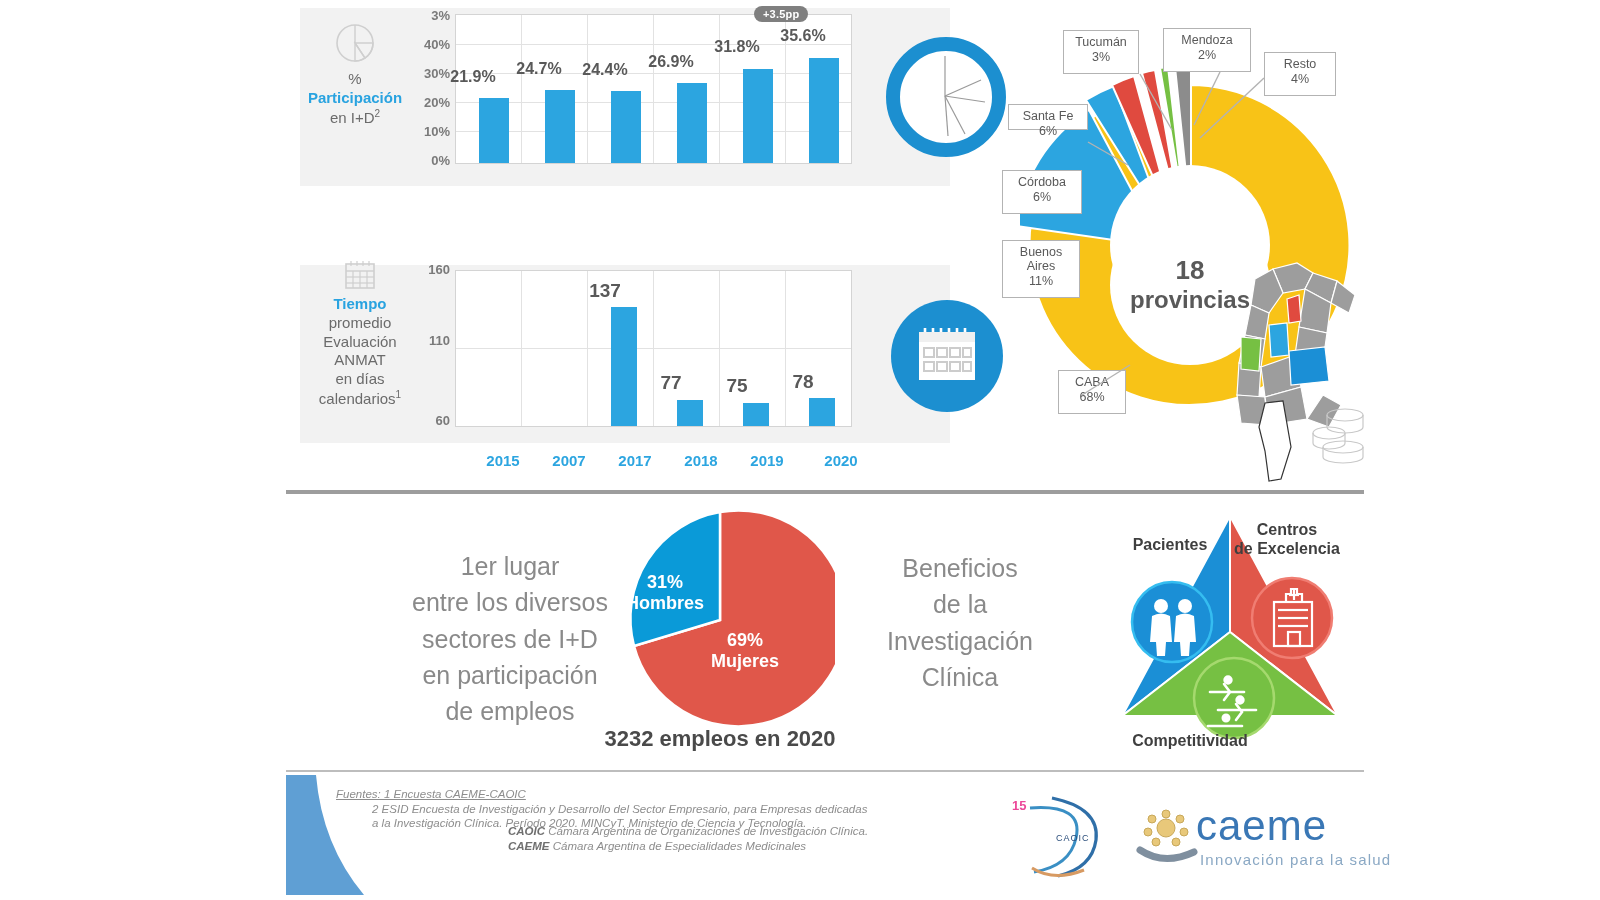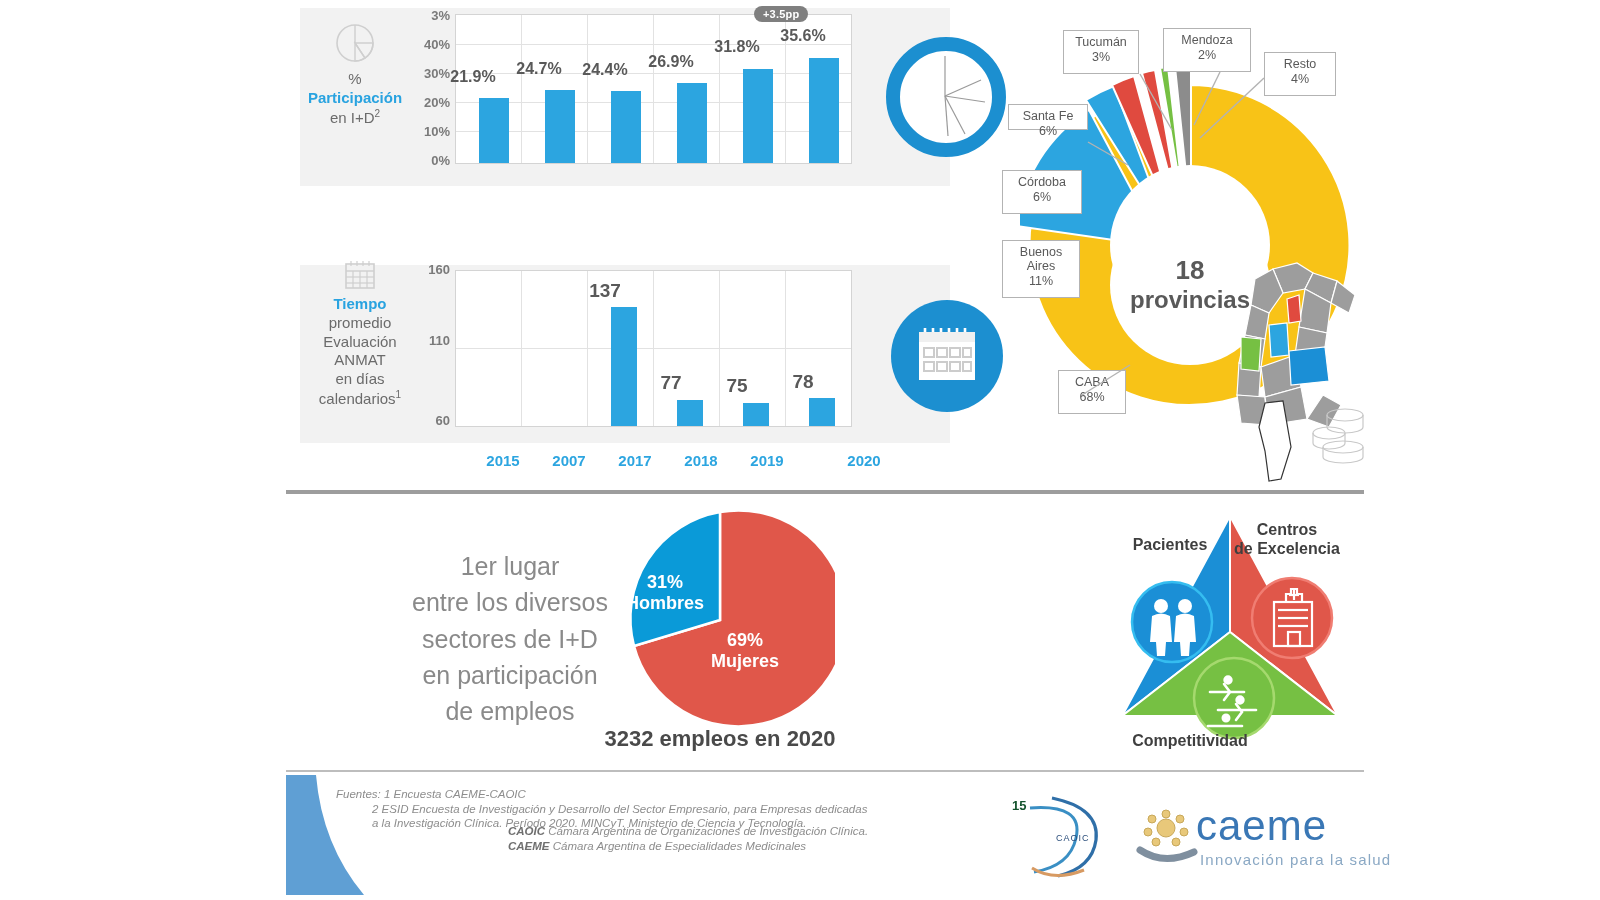--- a/index.html
+++ b/index.html
@@ -48,21 +48,21 @@
   .slice-lbl{position:absolute;text-align:center;font-weight:bold;line-height:1.15;}
 
   .tri-lbl{position:absolute;font-weight:bold;color:#3f3f3f;font-size:16px;text-align:center;line-height:1.2;}
 
   
   .foot-line{position:absolute;font-style:italic;font-size:11.5px;color:#8d8d8d;white-space:nowrap;}
   .foot-line b{color:#6f6f6f;}
   .foot-wave{position:absolute;overflow:hidden;}
 
   .logo-caoic-text{position:absolute;font-size:9px;letter-spacing:1px;color:#2c4f7c;}
-  .logo-15{position:absolute;color:#14532d;font-weight:bold;font-size:13px;}
+  .logo-15{position:absolute;color:#ec4899;font-weight:bold;font-size:13px;}
   .caeme-word{position:absolute;color:#3a77b5;font-size:42px;letter-spacing:1px;}
   .caeme-tag{position:absolute;color:#8aa8c4;font-size:15px;letter-spacing:1.2px;}
 </style>
 </head>
 <body>
 
 <div class="stage">
 
   <div class="panel-bg" style="left:300px;top:8px;width:650px;height:178px;"></div>
 
@@ -176,21 +176,21 @@
   <div class="barlabel" style="left:568px;top:280px;width:74px;font-size:19px;">137</div>
   <div class="barlabel" style="left:634px;top:372px;width:74px;font-size:19px;">77</div>
   <div class="barlabel" style="left:700px;top:375px;width:74px;font-size:19px;">75</div>
   <div class="barlabel" style="left:766px;top:371px;width:74px;font-size:19px;">78</div>
 
   <div class="xtick" style="left:466px;top:452px;width:74px;">2015</div>
   <div class="xtick" style="left:532px;top:452px;width:74px;">2007</div>
   <div class="xtick" style="left:598px;top:452px;width:74px;">2017</div>
   <div class="xtick" style="left:664px;top:452px;width:74px;">2018</div>
   <div class="xtick" style="left:730px;top:452px;width:74px;">2019</div>
-  <div class="xtick" style="left:827px;top:452px;width:74px;">2020</div>
+  <div class="xtick" style="left:804px;top:452px;width:74px;">2020</div>
 
   <div class="circicon solidcirc" style="left:891px;top:300px;width:112px;height:112px;">
     <svg width="112" height="112" viewBox="0 0 112 112">
       <g stroke="#ffffff" stroke-width="2.6" fill="none">
         <path d="M34 33 v-5 M42 33 v-5 M50 33 v-5 M58 33 v-5 M66 33 v-5 M74 33 v-5"></path>
       </g>
       <rect x="28" y="32" width="56" height="10" fill="#f0f0f0"></rect>
       <rect x="28" y="42" width="56" height="38" fill="#ffffff"></rect>
       <g fill="none" stroke="#cccccc" stroke-width="2">
         <rect x="33" y="48" width="10" height="9"></rect>
@@ -317,20 +317,26 @@
   <div class="slice-lbl" style="left:610px;top:572px;width:110px;color:#ffffff;font-size:18px;">
     <div>31%</div>
     <div>Hombres</div>
   </div>
   <div class="slice-lbl" style="left:690px;top:630px;width:110px;color:#ffffff;font-size:18px;">
     <div>69%</div>
     <div>Mujeres</div>
   </div>
   <div class="pie-caption" style="left:580px;top:726px;width:280px;">3232 empleos en 2020</div>
 
+  <div class="big-copy" style="left:845px;top:550px;width:230px;">
+    <div>Beneficios</div>
+    <div>de la</div>
+    <div>Investigación</div>
+    <div>Clínica</div>
+  </div>
 
   <svg style="position:absolute;left:1100px;top:510px;" width="260" height="230" viewBox="0 0 260 230">
     <path d="M130 6 L130 122 L22 206 Z" fill="#1b8fd6" stroke="#ffffff" stroke-width="2"></path>
     <path d="M130 6 L238 206 L130 122 Z" fill="#e0574a" stroke="#ffffff" stroke-width="2"></path>
     <path d="M22 206 L130 122 L238 206 Z" fill="#76c043" stroke="#ffffff" stroke-width="2"></path>
 
     <circle cx="72" cy="112" r="40" fill="#1b8fd6" stroke="#35bdf0" stroke-width="2.5"></circle>
     <g fill="#ffffff">
       <circle cx="61" cy="96" r="7"></circle>
         <path d="M52 106 q9 -5 18 0 l2 26 h-6 l-1 14 h-8 l-1 -14 h-6 z"></path>
@@ -369,21 +375,21 @@
     <div>de Excelencia</div>
   </div>
   <div class="tri-lbl" style="left:1110px;top:1px;top:731px;width:160px;">Competitividad</div>
 
   <div class="divider thin" style="left:286px;top:770px;width:1078px;"></div>
 
   <svg class="foot-wave" style="left:286px;top:775px;" width="90" height="120" viewBox="0 0 90 120">
     <path d="M0 0 L30 0 Q36 70 78 120 L0 120 Z" fill="#5f9fd4"></path>
   </svg>
 
-  <div class="foot-line" style="left:336px;top:788px;">Fuentes: 1 Encuesta CAEME-CAOIC</div>
+  <div class="foot-line" style="left:336px;top:788px;text-decoration:underline;">Fuentes: 1 Encuesta CAEME-CAOIC</div>
   <div class="foot-line" style="left:372px;top:803px;">2 ESID Encuesta de Investigación y Desarrollo del Sector Empresario, para Empresas dedicadas</div>
   <div class="foot-line" style="left:372px;top:817px;">a la Investigación Clínica. Período 2020. MINCyT. Ministerio de Ciencia y Tecnología.</div>
   <div class="foot-line" style="left:508px;top:840px;">
     <b>CAEME</b><span> Cámara Argentina de Especialidades Medicinales</span>
   </div>
   <div class="foot-line" style="left:508px;top:825px;">
     <b>CAOIC</b><span> Cámara Argentina de Organizaciones de Investigación Clínica.</span>
   </div>
 
   <svg style="position:absolute;left:1000px;top:790px;" width="130" height="90" viewBox="0 0 130 90">

